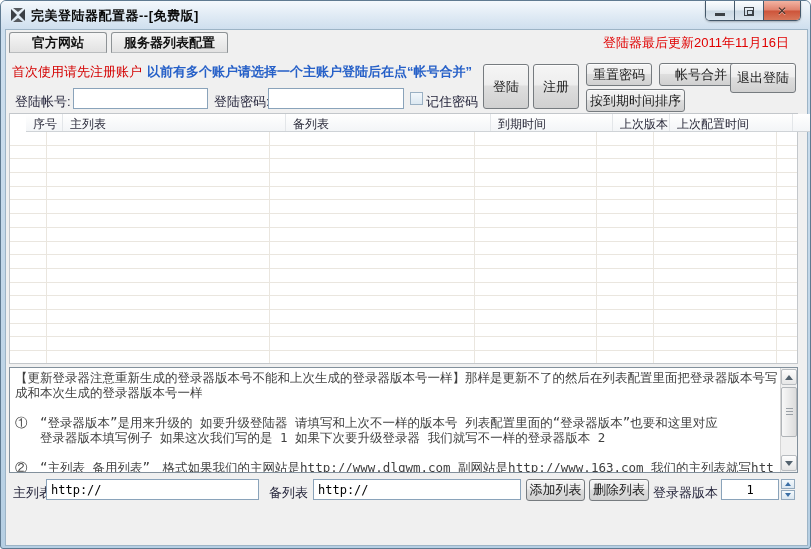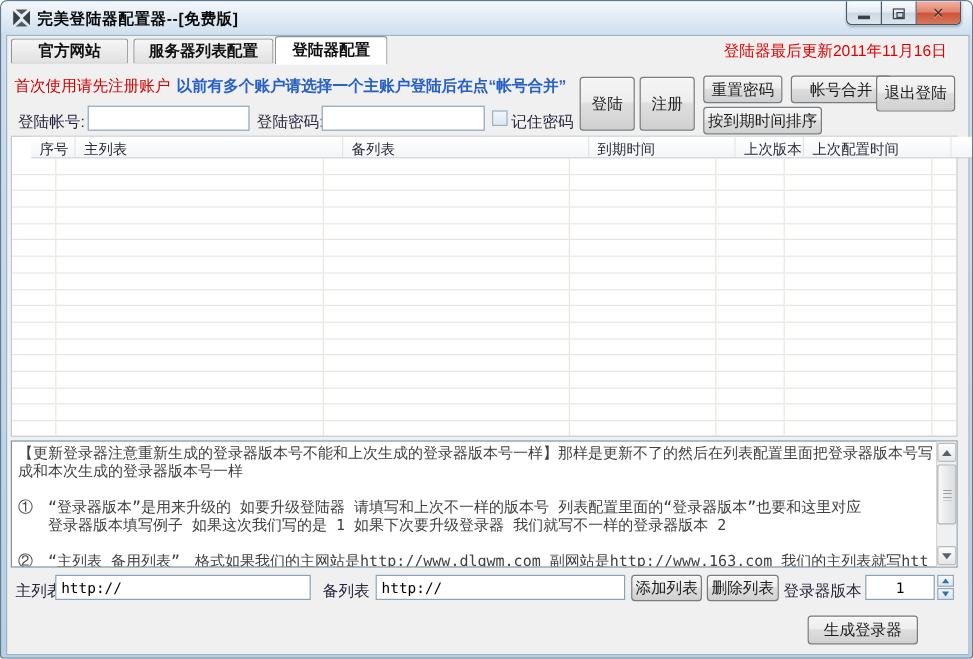--- a/index.html
+++ b/index.html
@@ -95,21 +95,20 @@
       <div class="winbtn close">
           <span class="glyph-close">✕</span>
         </div>
     </div>
   </div>
 
   <div class="client"></div>
 
   <div class="tab" style="left:8px;top:31px;width:98px;height:21px;">官方网站</div>
   <div class="tab" style="left:110px;top:31px;width:117px;height:21px;">服务器列表配置</div>
-  <div class="tab active" style="left:228px;top:29px;width:94px;height:24px;">登陆器配置</div>
   <div class="update-notice">登陆器最后更新2011年11月16日</div>
 
   <span class="notice-red">首次使用请先注册账户</span>
   <span class="notice-blue">以前有多个账户请选择一个主账户登陆后在点“帐号合并”</span>
 
   <span class="lbl" style="left:14px;top:92px;">登陆帐号:</span>
   <input class="tbx" style="left: 72px; top: 87px; width: 135px;" value="">
   <span class="lbl" style="left:213px;top:92px;">登陆密码:</span>
   <input class="tbx" style="left: 267px; top: 87px; width: 136px;" value="">
   <div class="chk"></div>
@@ -317,15 +316,14 @@
   <div class="btn" style="left:588px;top:478px;width:60px;height:22px;">删除列表</div>
   <span class="lbl" style="left:652px;top:483px;">登录器版本</span>
   <input class="tbx" style="left: 720px; top: 478px; width: 58px; text-align: center;" value="1">
   <div class="spinbtn" style="left:780px;top:478px;">
       <div class="tri small-up"></div>
     </div>
   <div class="spinbtn" style="left:780px;top:489px;">
       <div class="tri small-down"></div>
     </div>
 
-  <div class="btn" style="left:672px;top:512px;width:92px;height:24px;">生成登录器</div>
 
 </div>
 
 </body></html>

